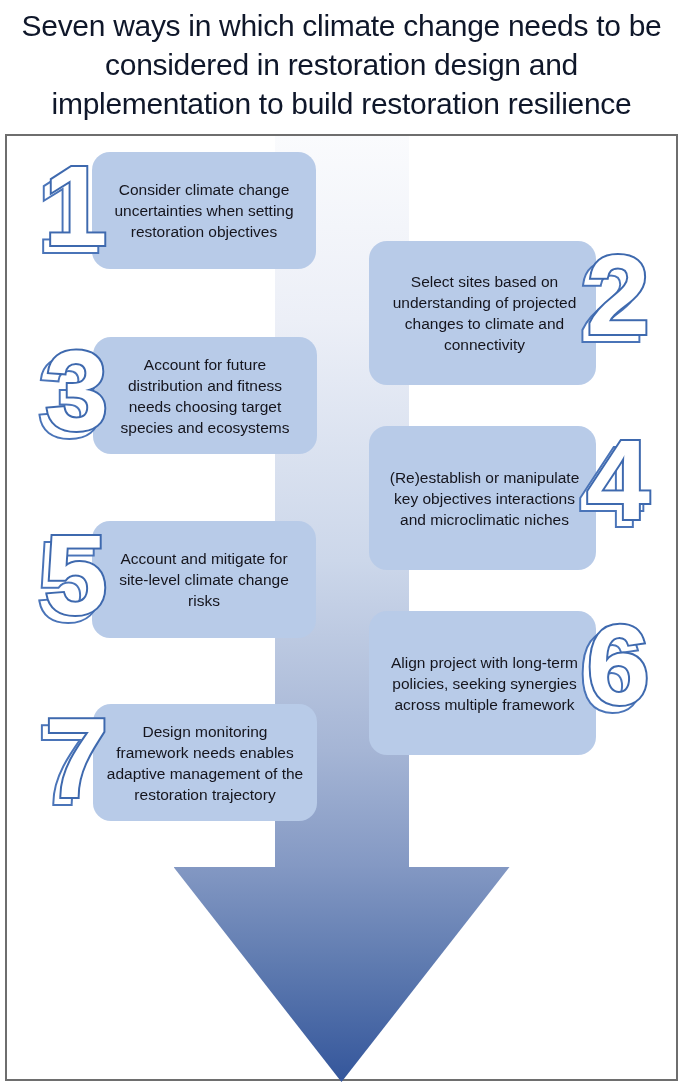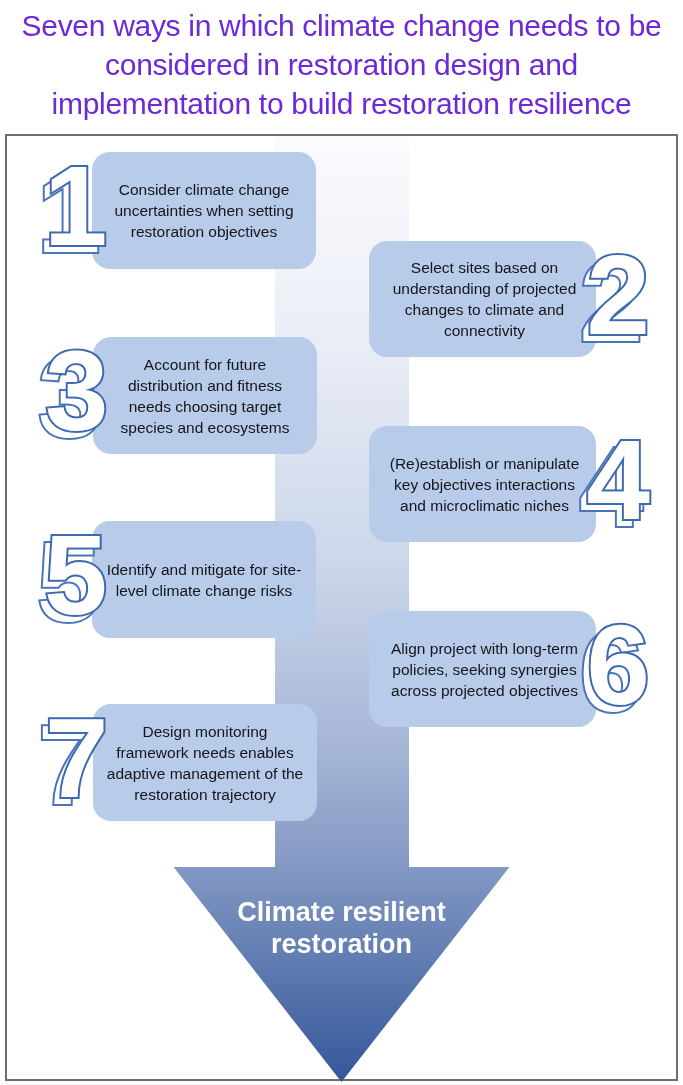--- a/index.html
+++ b/index.html
@@ -6,21 +6,21 @@
   html,body { background:#ffffff; }
   .page {
     position:relative; width:683px; height:1085px; background:#ffffff;
     font-family:"Liberation Sans", sans-serif; overflow:hidden;
   }
 
   
   .title {
     position:absolute; top:6px; left:8px; width:667px;
     text-align:center; font-size:30px; line-height:39px;
-    color:#6d28d9; font-weight:400; letter-spacing:-0.3px;
+    color:#0f172a; font-weight:400; letter-spacing:-0.3px;
   }
 
   
   .panel {
     position:absolute; left:5px; top:134px; width:673px; height:947px;
     border:2px solid #6e6e6e; background:#ffffff;
   }
 
   
   .shaft {
@@ -44,21 +44,21 @@
   .step { position:absolute; z-index:2; }
   .box {
     position:relative; z-index:2;
     background:#b8cbe8; border-radius:18px;
     display:flex; align-items:center; justify-content:center;
     text-align:center; color:#15151d;
     font-size:15.5px; line-height:21px; font-weight:400;
     padding:8px 12px;
   }
   .step.left  .box { width:224px; height:117px; }
-  .step.right .box { width:227px; height:116px;padding-left:16px; }
+  .step.right .box { width:227px; height:144px;padding-left:16px; }
 
   .num {
     position:absolute; z-index:3; top:8px;
     font-weight:bold; font-size:114px; line-height:92px;
     color:#ffffff;
   }
   .step.left  .num { left:-48px; }
   .step.right .num { right:-54px; }
   .num span {
     -webkit-text-stroke:4px #3e69ae;
@@ -82,21 +82,20 @@
 <body>
 
 <div class="page">
 
   <div class="title">Seven ways in which climate change needs to be considered in restoration design and implementation to build restoration resilience</div>
 
   <div class="panel">
 
     <div class="shaft"></div>
     <div class="arrowhead"></div>
-    <div class="arrow-label">Climate resilient restoration</div>
 
     <div class="step left s1">
       <div class="num">
         <span class="num-back">1</span>
         <span class="num-front">1</span>
       </div>
       <div class="box">
         <span>Consider climate change uncertainties when setting restoration objectives</span>
       </div>
     </div>
@@ -130,31 +129,31 @@
         <span>(Re)establish or manipulate key objectives interactions and microclimatic niches</span>
       </div>
     </div>
 
     <div class="step left s5">
       <div class="num">
         <span class="num-back">5</span>
         <span class="num-front">5</span>
       </div>
       <div class="box">
-        <span>Identify and mitigate for site-level climate change risks</span>
+        <span>Account and mitigate for site-level climate change risks</span>
       </div>
     </div>
 
     <div class="step right s6">
       <div class="num">
         <span class="num-back">6</span>
         <span class="num-front">6</span>
       </div>
       <div class="box">
-        <span>Align project with long-term policies, seeking synergies across projected objectives</span>
+        <span>Align project with long-term policies, seeking synergies across multiple framework</span>
       </div>
     </div>
 
     <div class="step left s7">
       <div class="num">
         <span class="num-back">7</span>
         <span class="num-front">7</span>
       </div>
       <div class="box">
         <span>Design monitoring framework needs enables adaptive management of the restoration trajectory</span>

